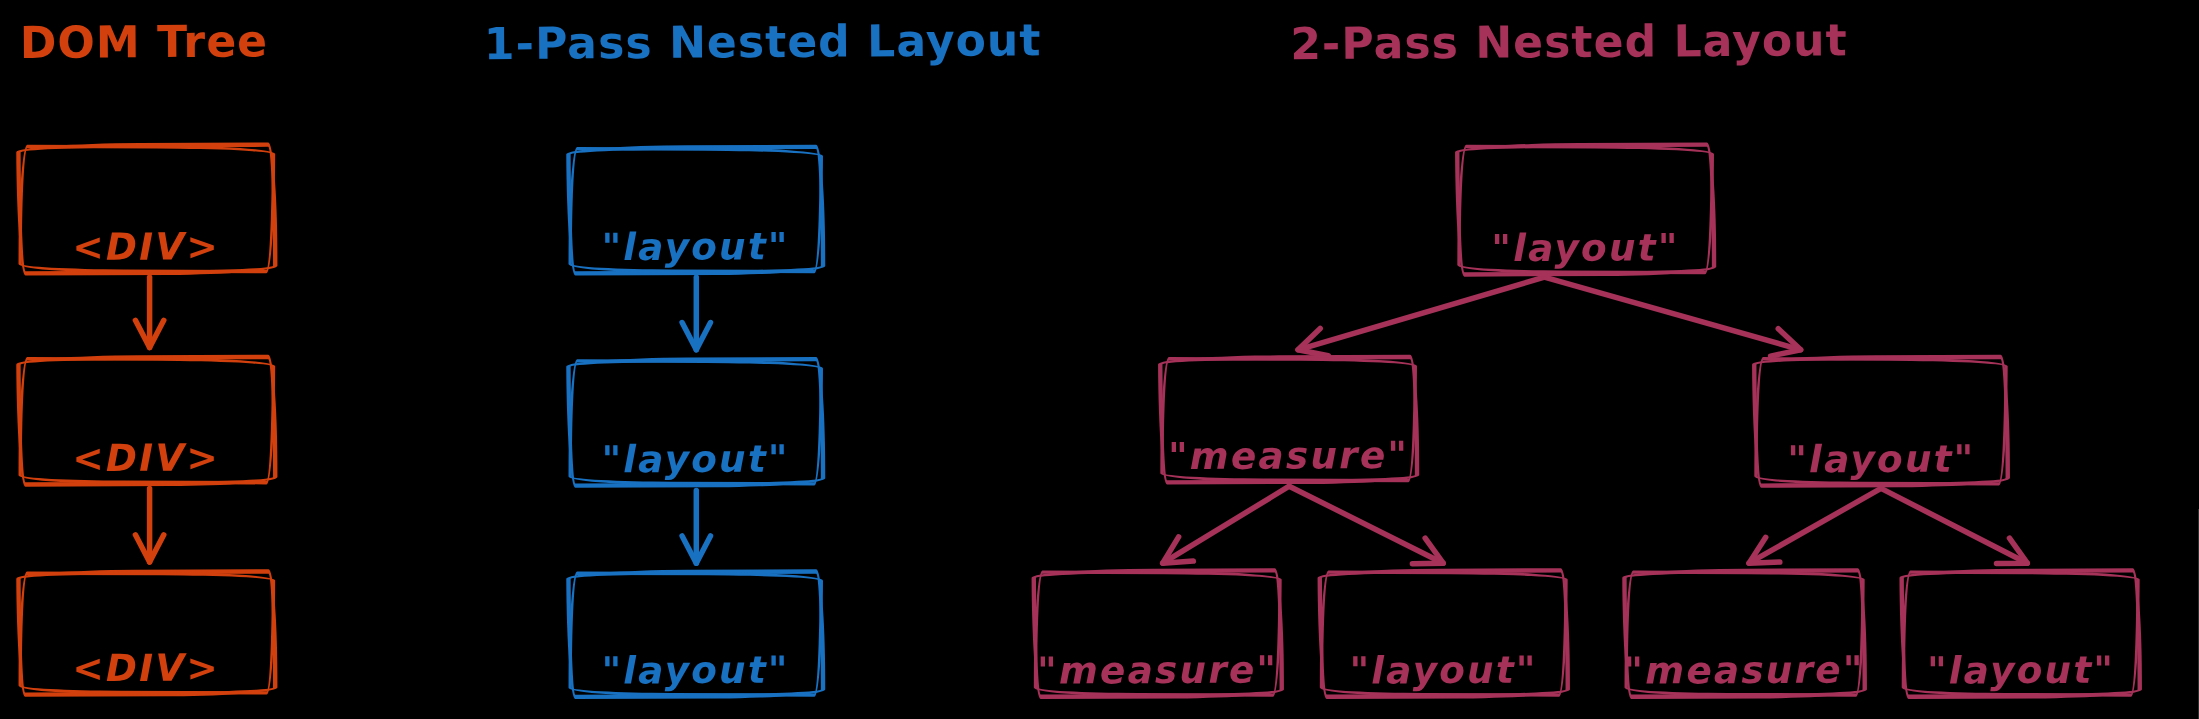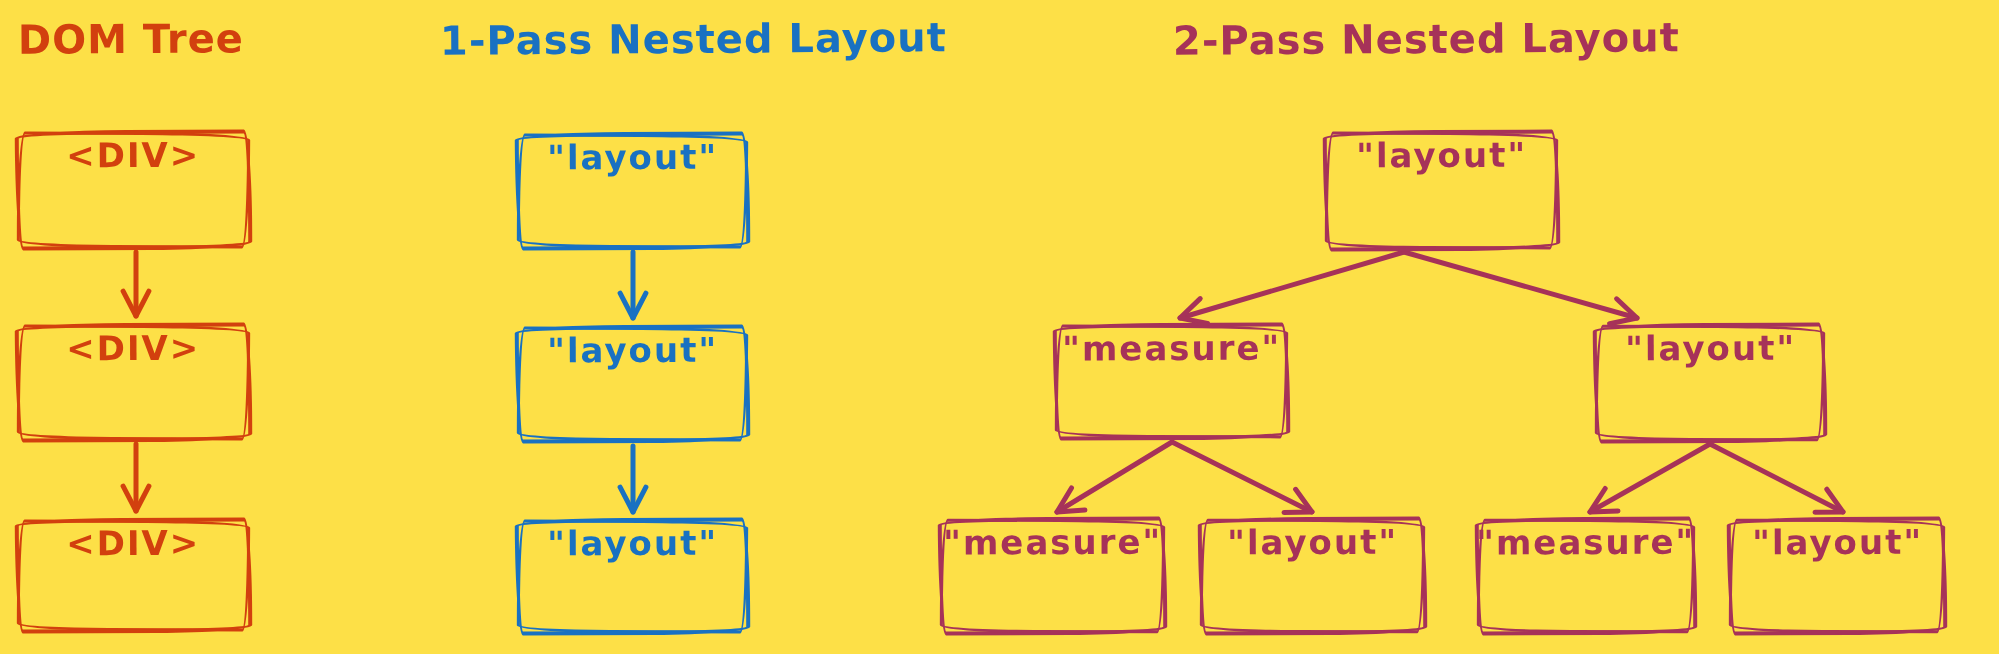--- a/index.html
+++ b/index.html
@@ -8,21 +8,21 @@
     width: 1999px;
     height: 654px;
     overflow: hidden;
     background: #ffffff;
     font-family: "DejaVu Sans", "Liberation Sans", sans-serif;
   }
   #canvas {
     position: relative;
     width: 1999px;
     height: 654px;
-    background: #fde047;
+    background: #000000;
   }
   #arrow-layer {
     position: absolute;
     left: 0; top: 0;
     width: 1999px;
     height: 654px;
     pointer-events: none;
   }
   .section-title {
     position: absolute;
@@ -42,22 +42,23 @@
     background: transparent;
   }
   .node-inner {
     position: absolute;
     left: -2px; top: -2px; right: -2px; bottom: -2px;
     box-sizing: border-box;
     border: 3px solid;
     border-radius: 18px 255px 18px 225px / 225px 18px 255px 18px;
     transform: rotate(0.45deg);
     display: flex;
-    align-items: flex-start;
+    align-items: flex-end;
     justify-content: center;
+    font-style: italic;
   }
   .node-label {
     font-size: 34px;
     font-weight: 700;
     letter-spacing: 2px;
     white-space: nowrap;
     transform: rotate(-0.5deg);
   }
 </style>
 </head>

